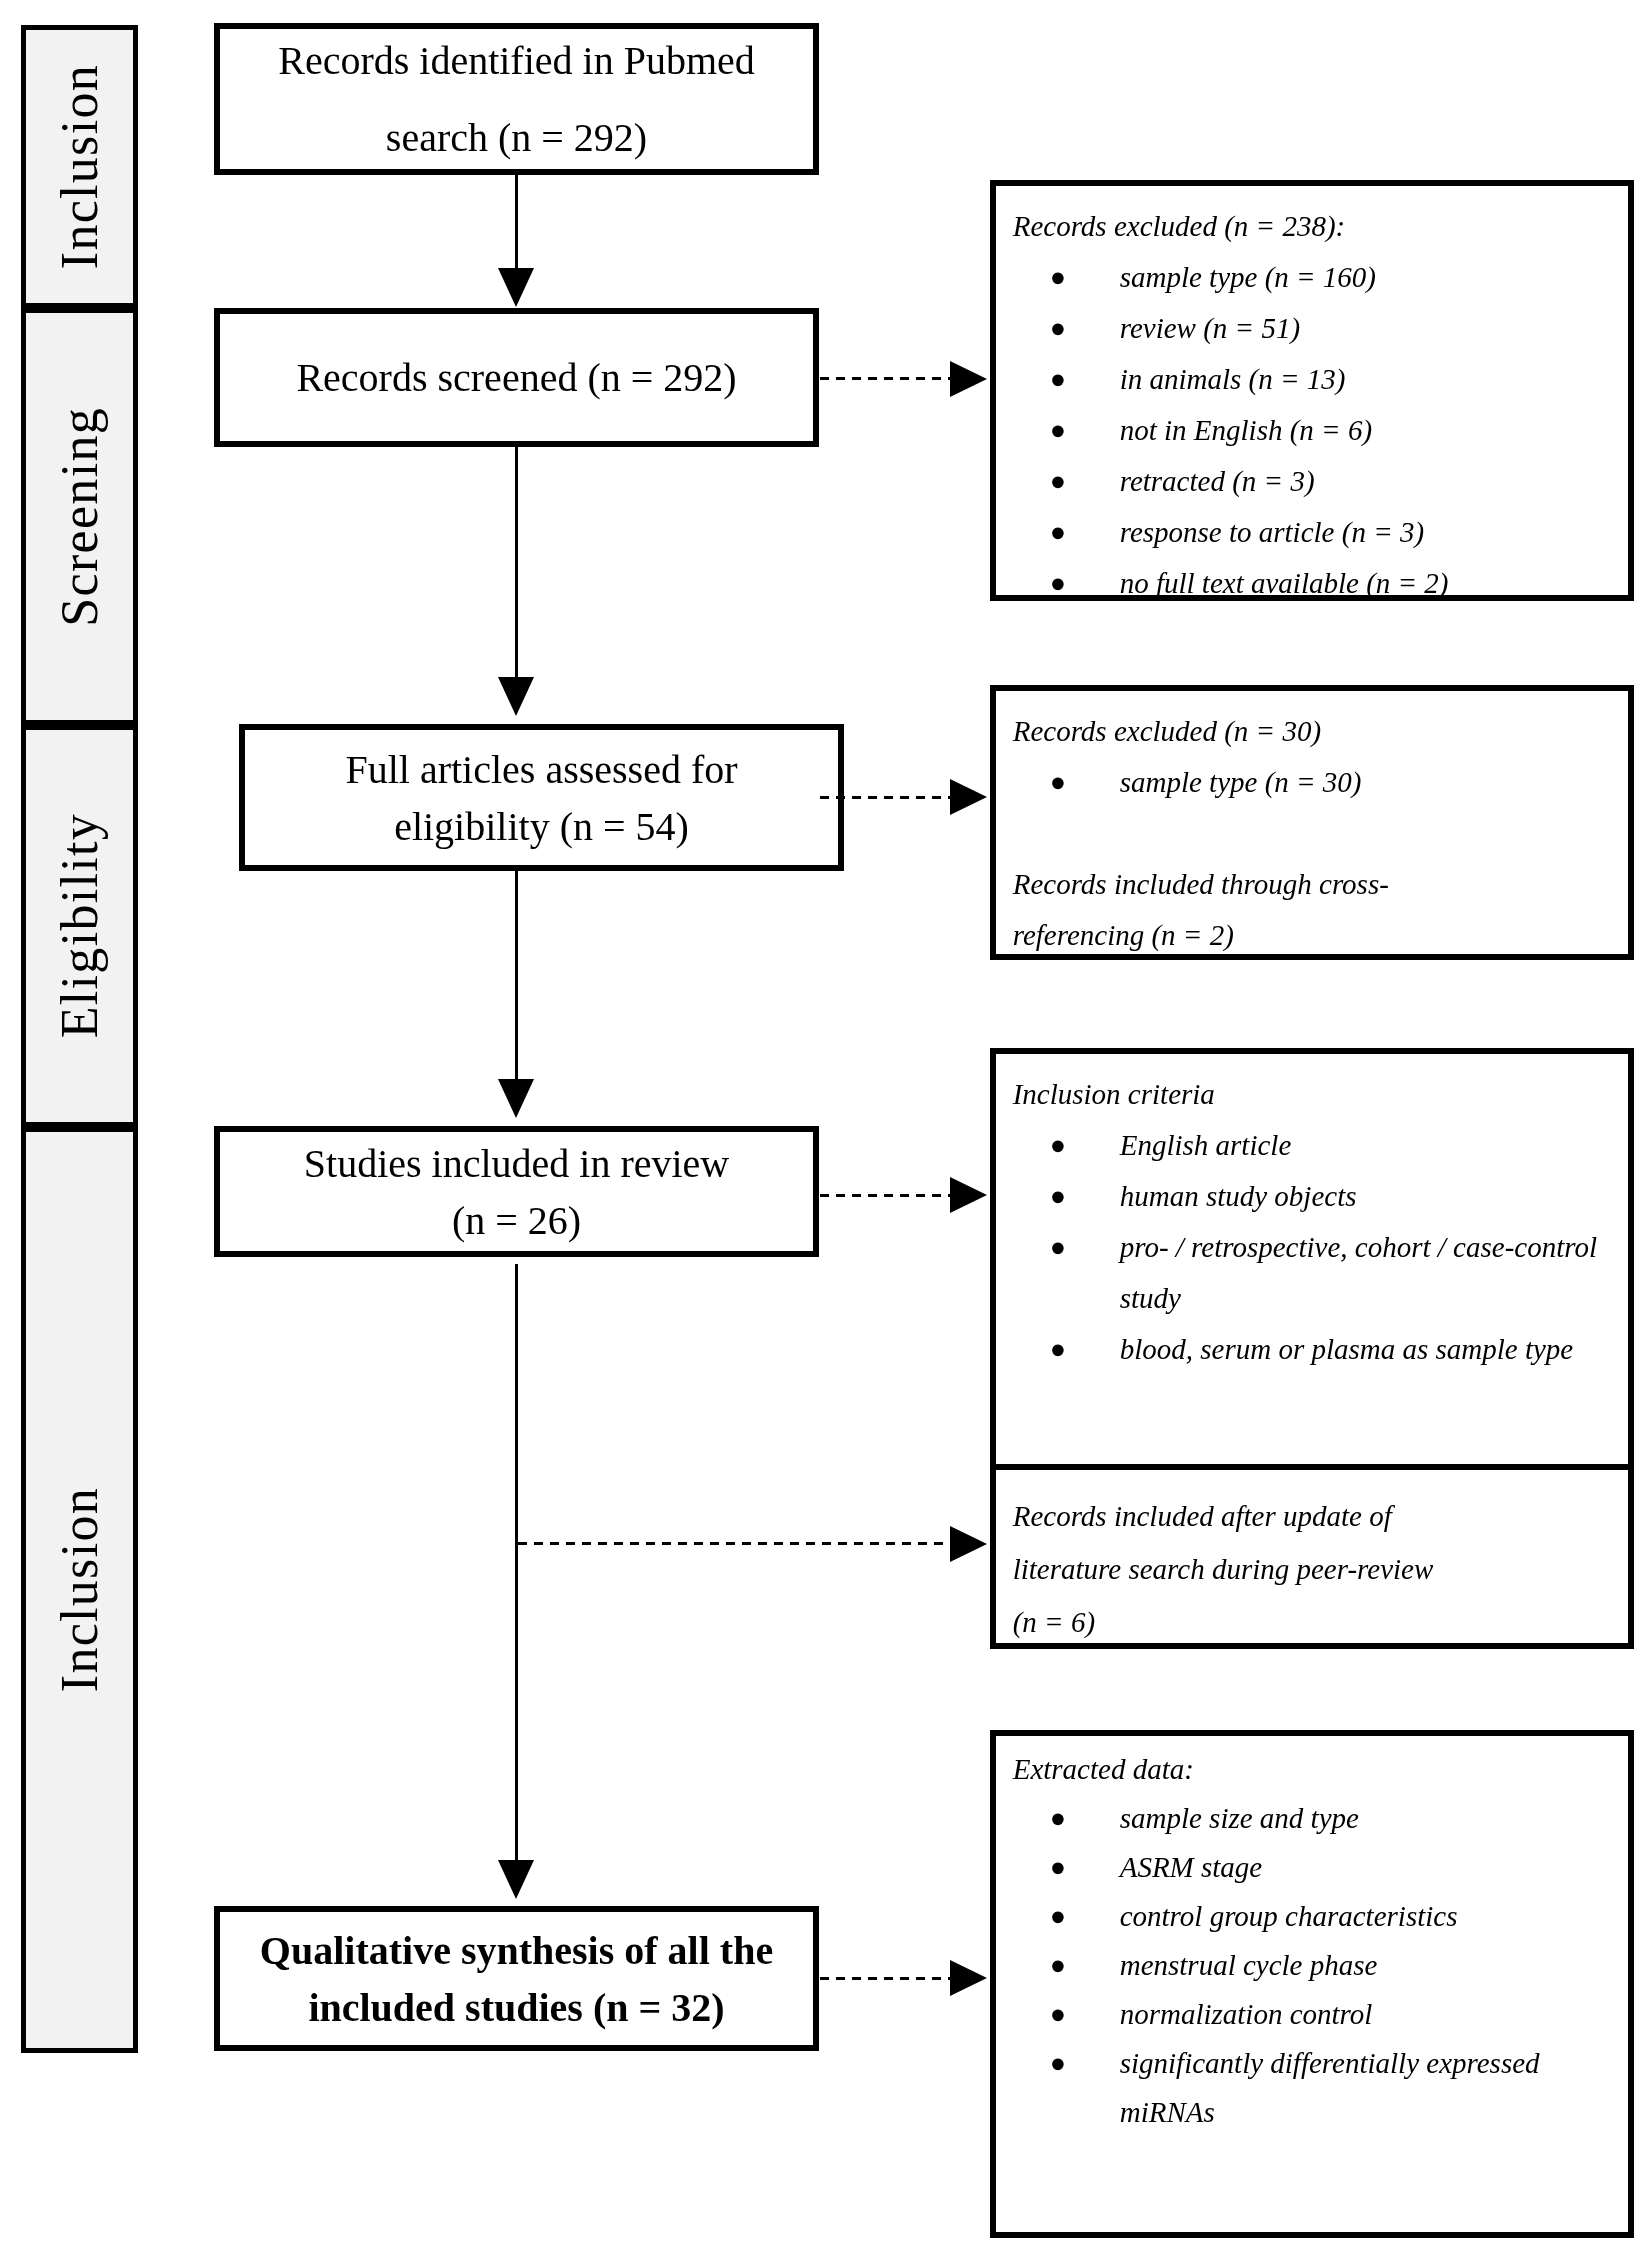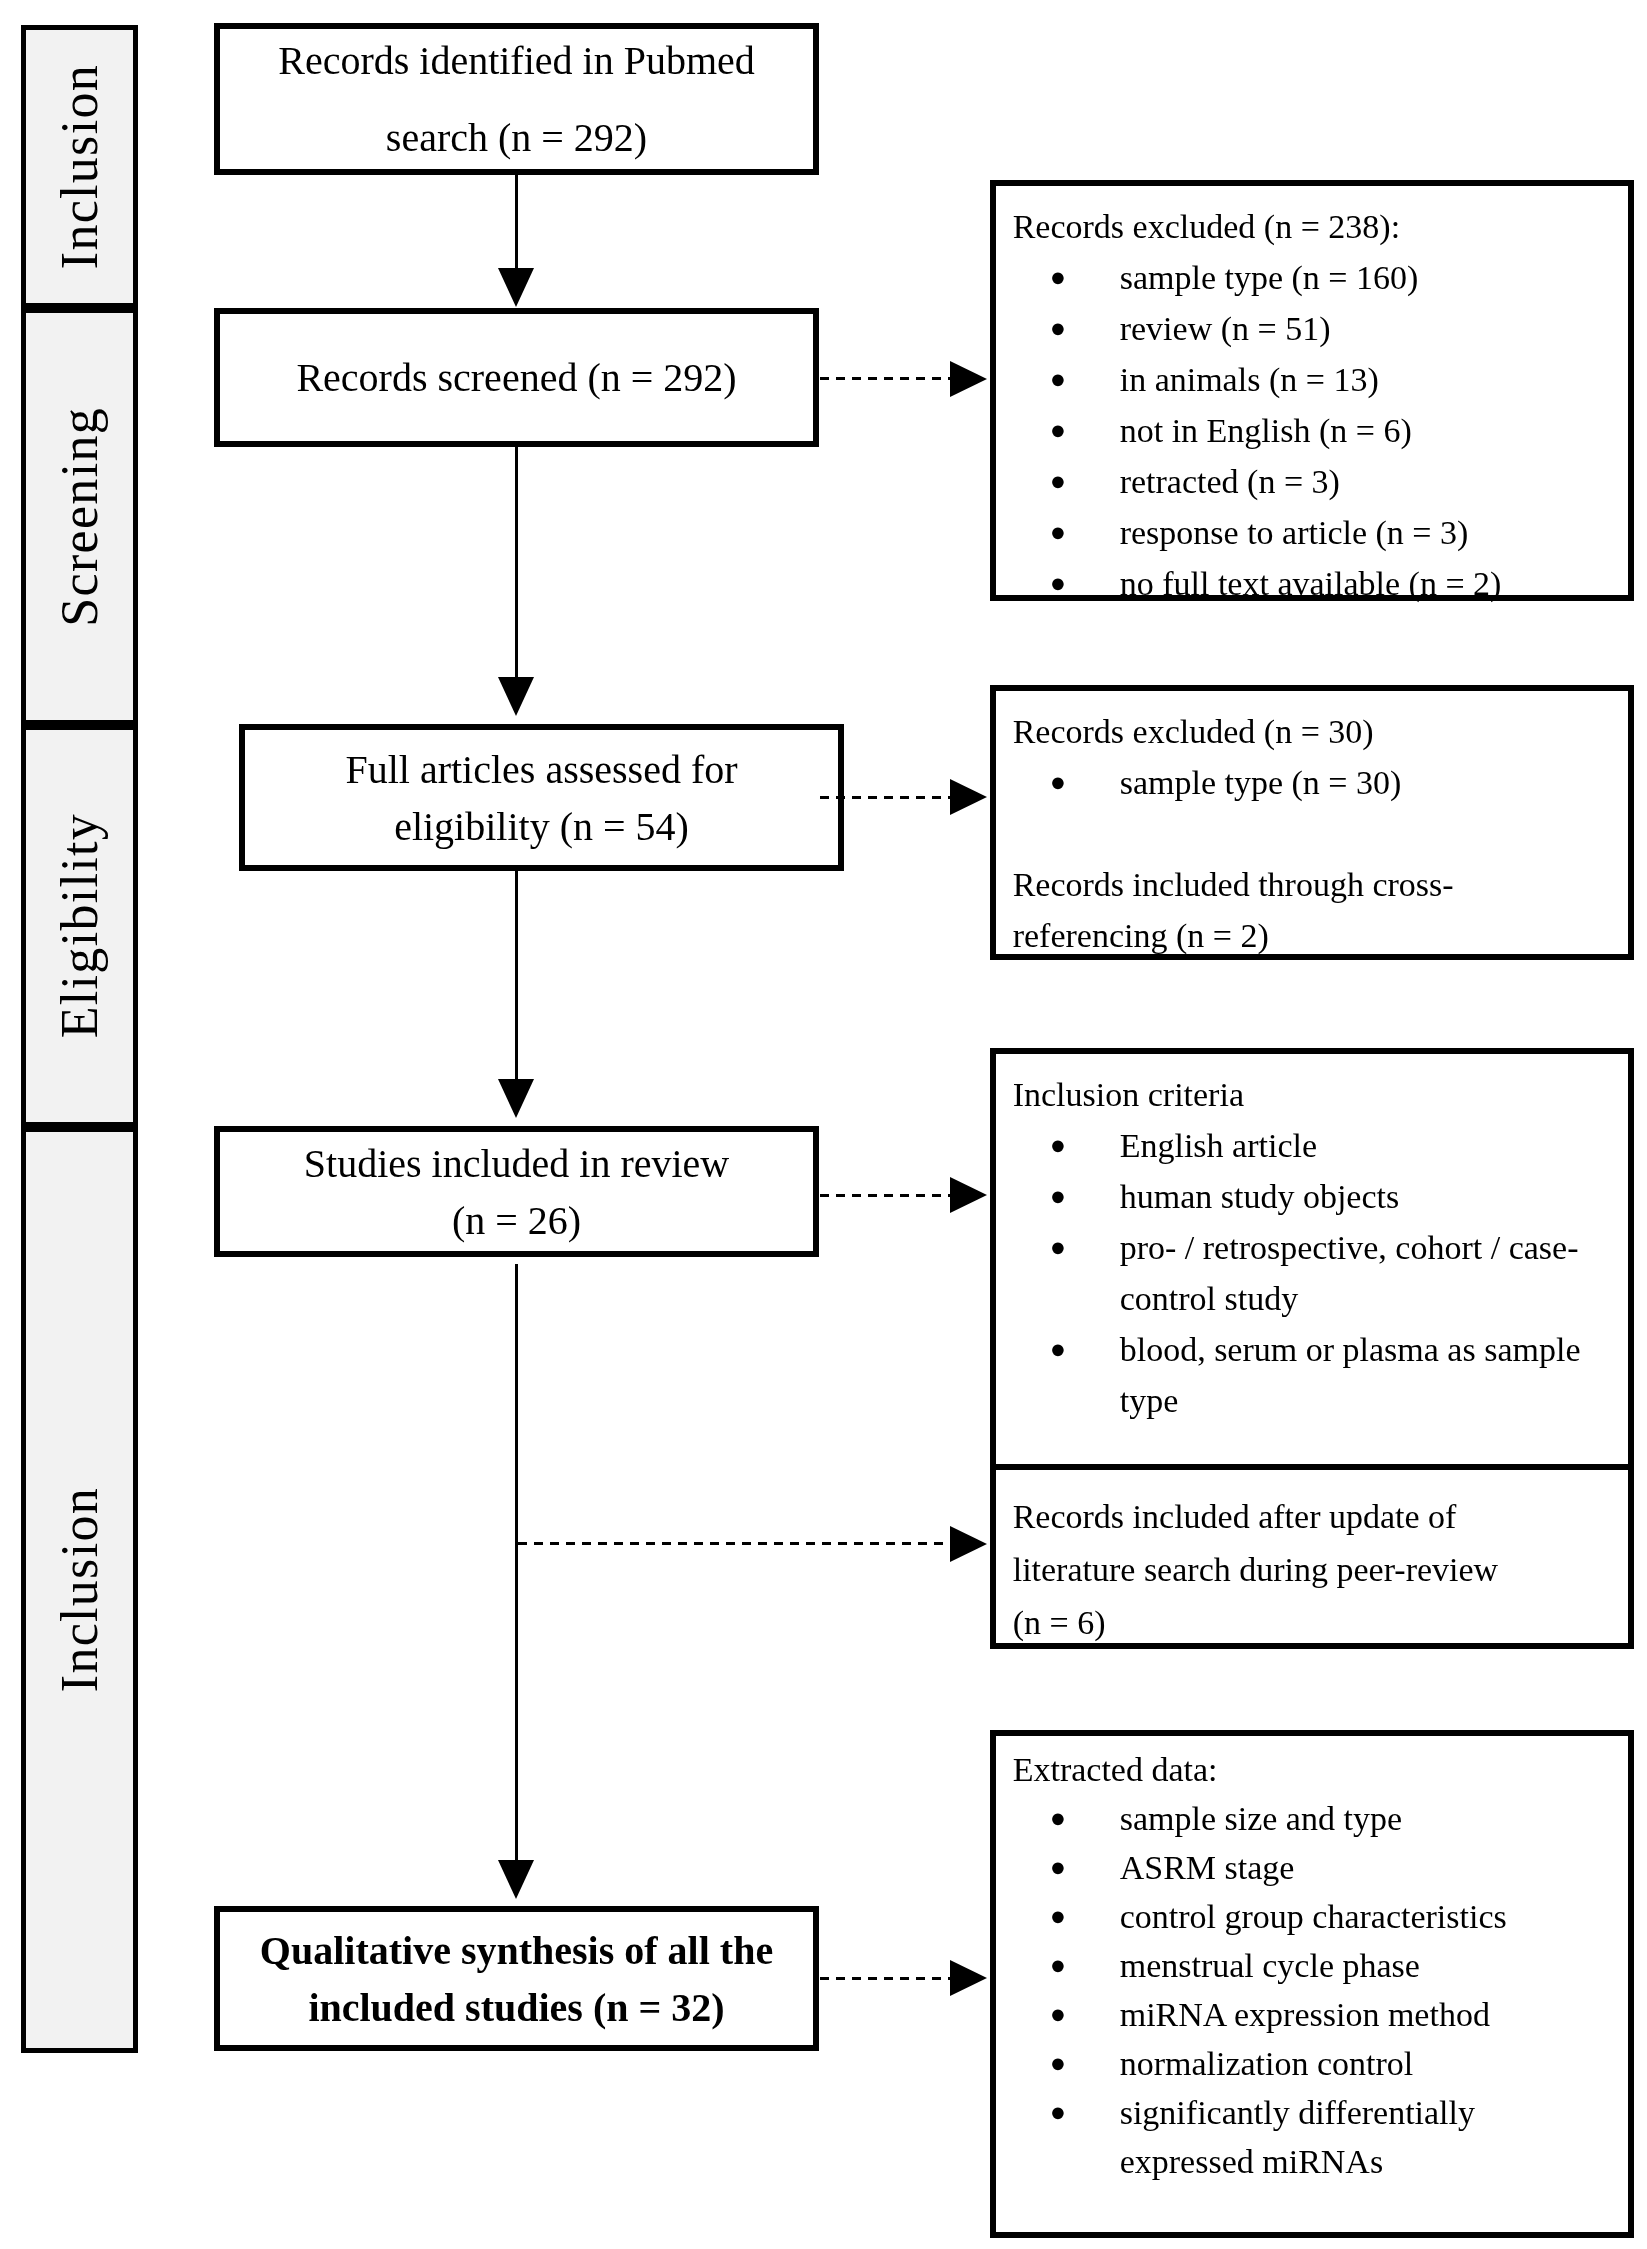--- a/index.html
+++ b/index.html
@@ -22,21 +22,21 @@
     position: absolute; left: 214px; width: 605px;
     background: #fff; border: 6.7px solid #000; box-sizing: border-box;
     display: flex; flex-direction: column; align-items: center; justify-content: center;
     text-align: center; font-size: 40px; line-height: 57px;
   }
 
   
   .side-box {
     position: absolute; left: 990px; width: 644px;
     background: #fff; border: 6.7px solid #000; box-sizing: border-box;
-    font-size: 34px; line-height: 51px; padding: 14.7px 18.7px 6.7px 16.7px;
+    font-size: 29px; line-height: 51px; padding: 14.7px 18.7px 6.7px 16.7px; font-style: italic;
   }
   .side-title { padding-left: 0; }
   .side-box ul { list-style: none; margin: 0; padding: 0; }
   .side-box li { position: relative; padding-left: 107px; }
   .side-box li::before {
     content: "●"; position: absolute; left: 37px; top: 0;
     font-size: 27px;
   }
   .side-gap { height: 51px; }
 
@@ -165,20 +165,19 @@
     <div>(n = 6)</div>
   </div>
 
   <div class="side-box" style="top:1730px; height:508px; line-height:49px; padding-top:9.3px;">
     <div class="side-title">Extracted data:</div>
     <ul>
       <li>sample size and type</li>
       <li>ASRM stage</li>
       <li>control group characteristics</li>
       <li>menstrual cycle phase</li>
-      <li>miRNA expression method</li>
       <li>normalization control</li>
       <li>significantly differentially expressed miRNAs</li>
     </ul>
   </div>
 
 </div>
 
 
 </body></html>

